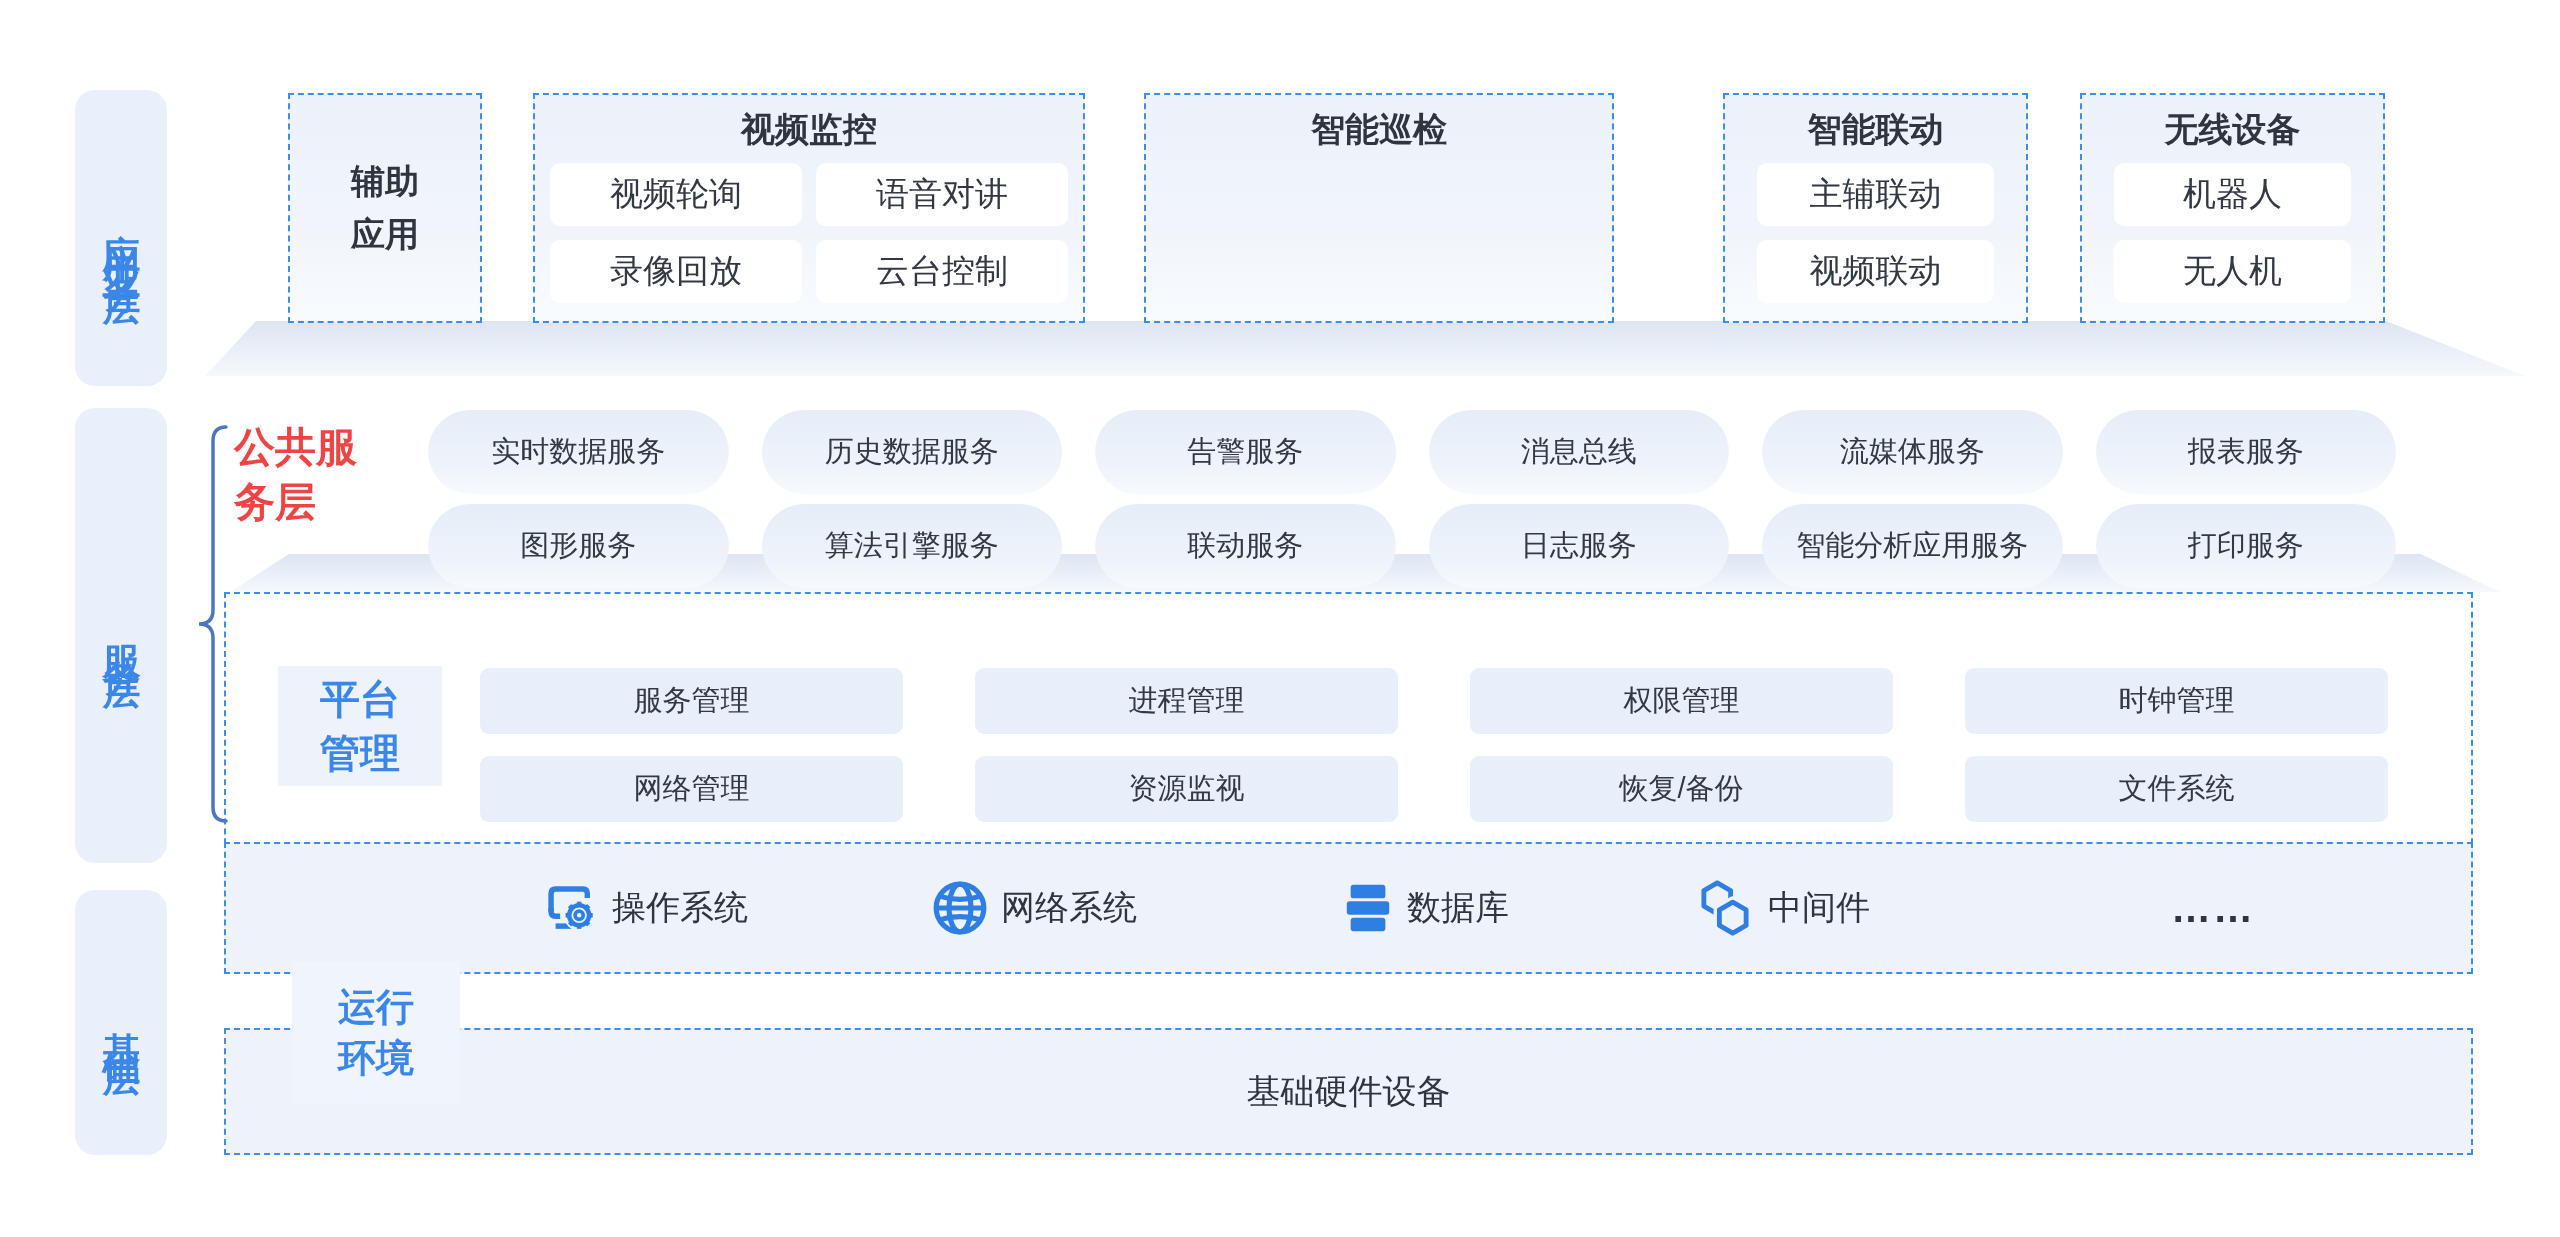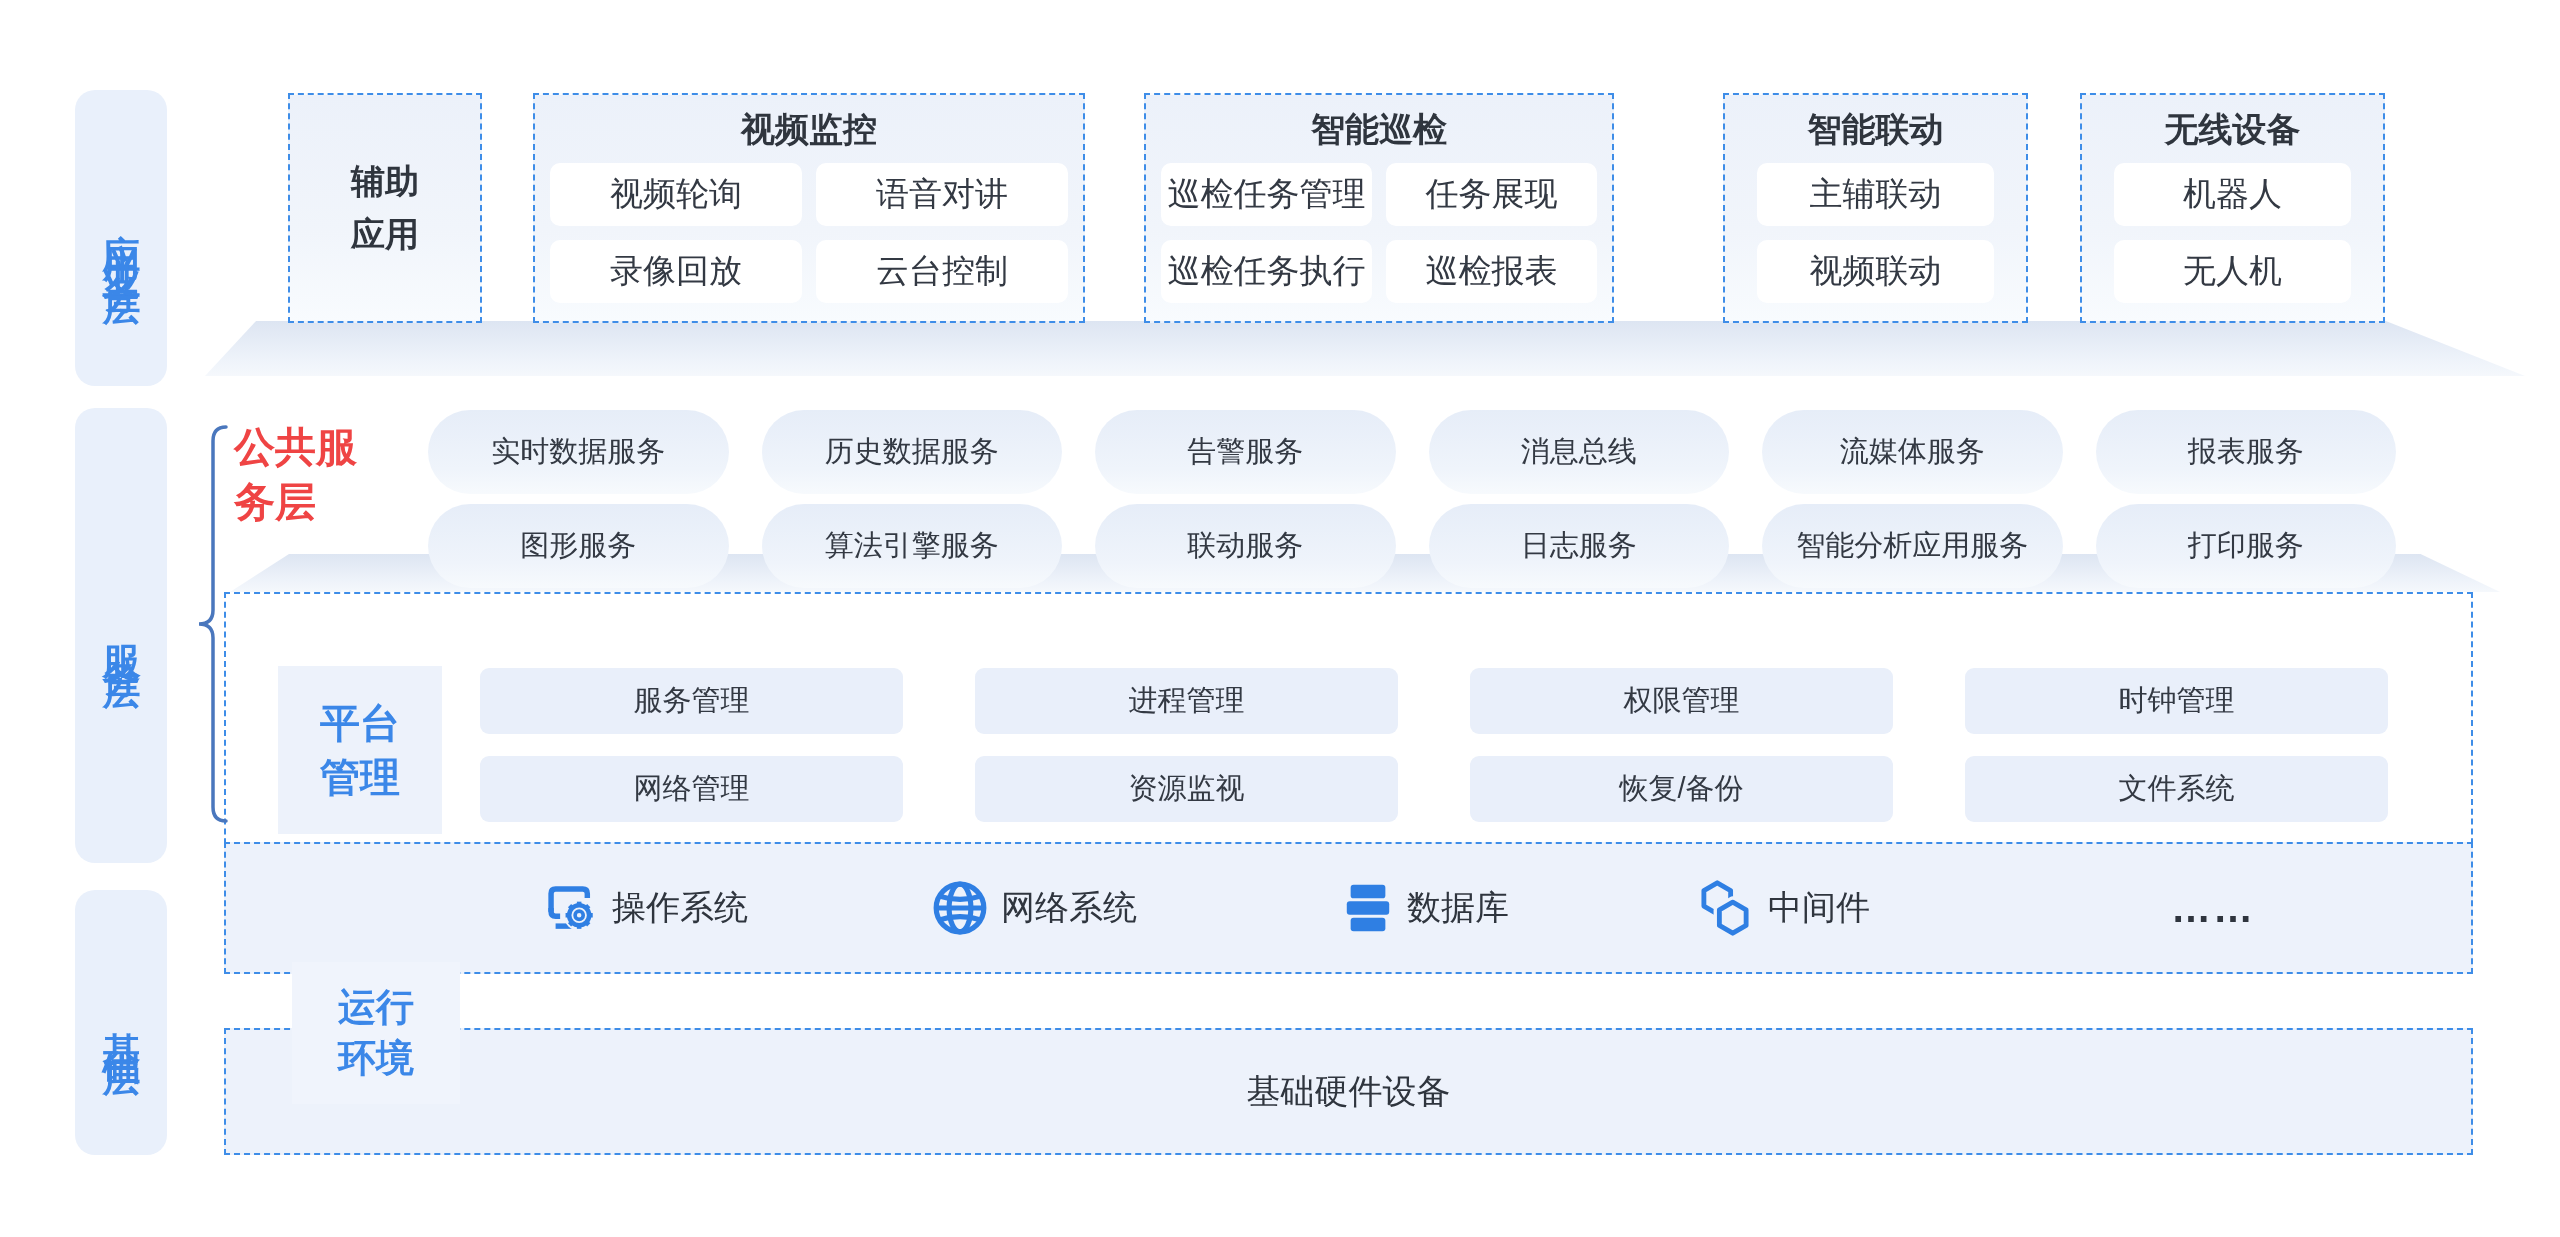--- a/index.html
+++ b/index.html
@@ -68,21 +68,21 @@
     border-radius:44px; display:flex; align-items:center; justify-content:center;
     font-size:29px; color:#333943;
   }
 
   
   #platform-box {
     position:absolute; left:224px; top:592px; width:2249px; height:272px;
     border:2px dashed #3e8de8; background:#ffffff; z-index:1;
   }
   #platform-label {
-    position:absolute; left:52px; top:72px; width:164px; height:168px;
+    position:absolute; left:52px; top:72px; width:164px; height:120px;
     background:#edf2fb; display:flex; align-items:center; justify-content:center;
     font-size:40px; font-weight:600; color:#3b87e8; text-align:center;
     line-height:1.35; white-space:pre-line;
   }
   #platform-items {
     position:absolute; left:254px; top:74px; width:1908px;
     display:grid; grid-template-columns:repeat(4,1fr); column-gap:72px; row-gap:22px; grid-auto-rows:66px;
   }
   .pm-item {
     background:#e9effa; border-radius:9px;
@@ -139,26 +139,20 @@
     <div class="card-grid-2">
       <div class="card">视频轮询</div>
       <div class="card">语音对讲</div>
       <div class="card">录像回放</div>
       <div class="card">云台控制</div>
     </div>
   </div>
 
   <div class="dash-box" id="box-patrol">
     <div class="group-title">智能巡检</div>
-    <div class="card-grid-2">
-      <div class="card">巡检任务管理</div>
-      <div class="card">任务展现</div>
-      <div class="card">巡检任务执行</div>
-      <div class="card">巡检报表</div>
-    </div>
   </div>
 
   <div class="dash-box" id="box-linkage">
     <div class="group-title">智能联动</div>
     <div class="card-grid-1">
       <div class="card">主辅联动</div>
       <div class="card">视频联动</div>
     </div>
   </div>
 

